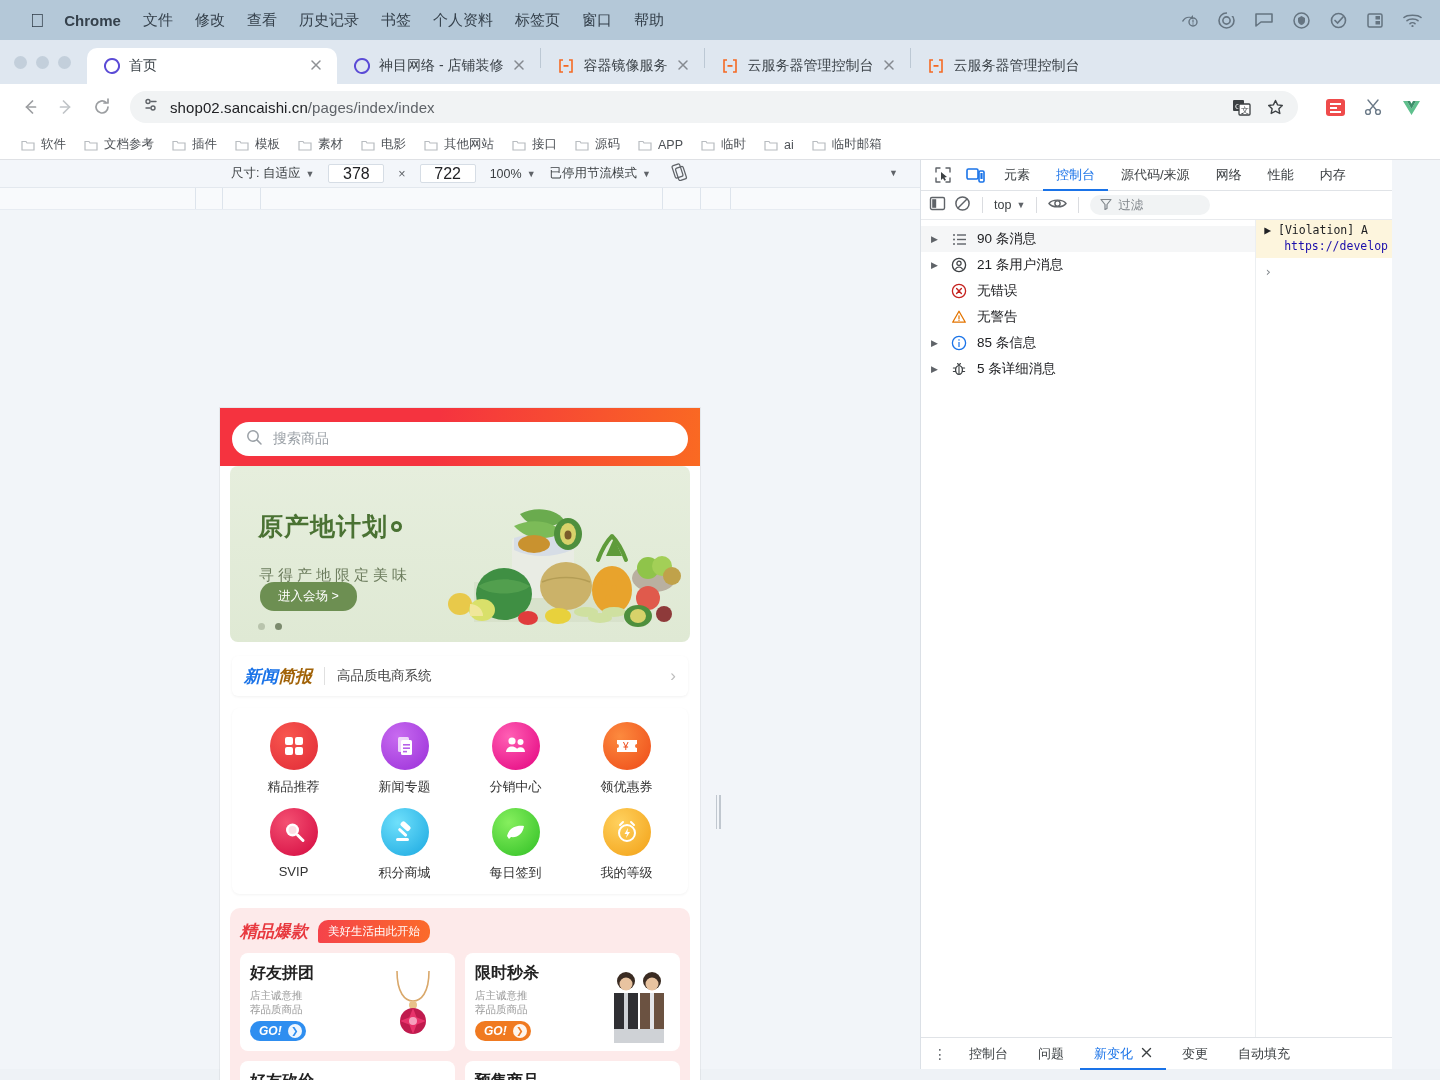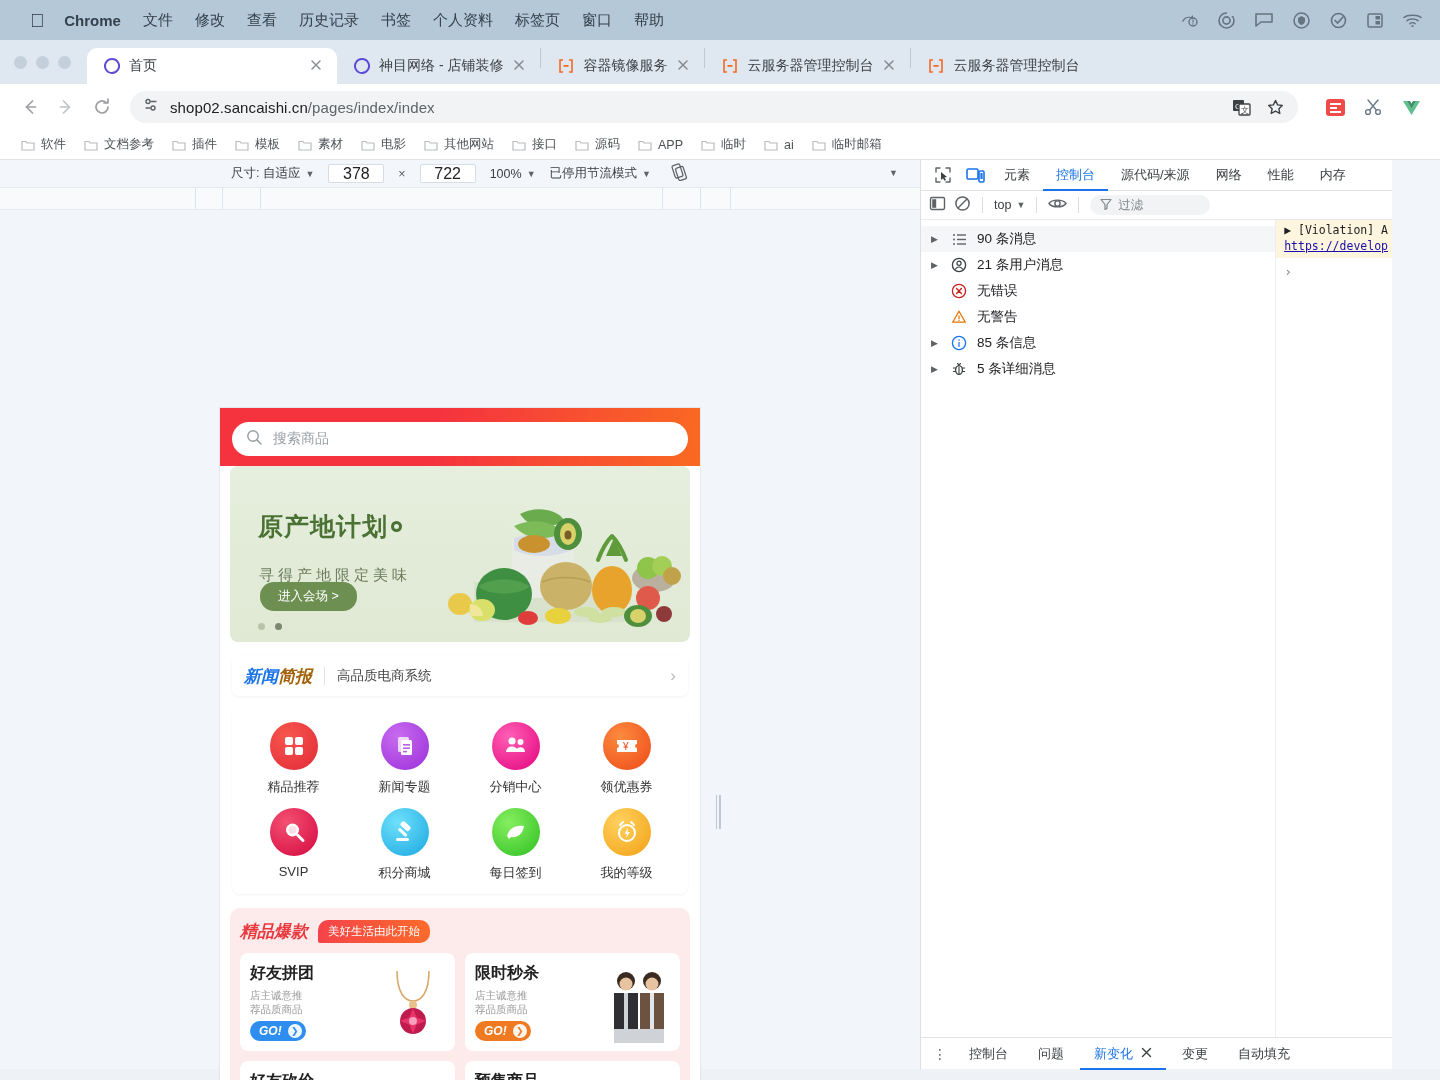--- a/index.html
+++ b/index.html
@@ -220,21 +220,21 @@
   }
   .dt-body { flex: 1; display: flex; overflow: hidden; }
   .msgtree { width: 360px; padding-top: 6px; font-size: 13.5px; color: #202124;}
   .mrow { height: 26px; display: flex; align-items: center; gap: 9px; padding-left: 10px; }
   .mrow.hl { background: #f5f6f7; }
   .mrow .tri { width: 10px; font-size: 9px; color: #5f6368; }
   .mrow .mi { width: 18px; display:flex;align-items:center;justify-content:center;}
   .logpane { flex: 1; border-left: 1px solid #eceff1; position: relative; font-family: "DejaVu Sans Mono", monospace; font-size: 11.5px;}
   .viol { background: #fdf5dd; padding: 3px 4px 4px 8px; line-height: 1.35;}
   .viol .t { color: #202124; white-space: nowrap; }
-  .viol .lnk { color: #1a0dab; text-decoration: underline; white-space: nowrap; }
+  .viol .lnk { color: #1a0dab; white-space: nowrap; margin-left: 20px; }
   .prompt { color: #80868b; padding: 6px 0 0 8px; font-size: 13px;}
 
   .dt-drawer {
     height: 32px; border-top: 1px solid #e0e3e7; display: flex; align-items: center;
     font-size: 13px; color: #3c4043; padding-left: 6px; gap: 2px; background:#fff;
   }
   .dt-drawer .dtab { padding: 0 14px; height: 32px; display: flex; align-items: center; gap: 8px;}
   .dt-drawer .dtab.active { color: #1a73e8; box-shadow: inset 0 -2px 0 #1a73e8; }
   .dotsbtn { width: 26px; display:flex;align-items:center;justify-content:center; color:#5f6368; font-size:14px;}
 </style>

